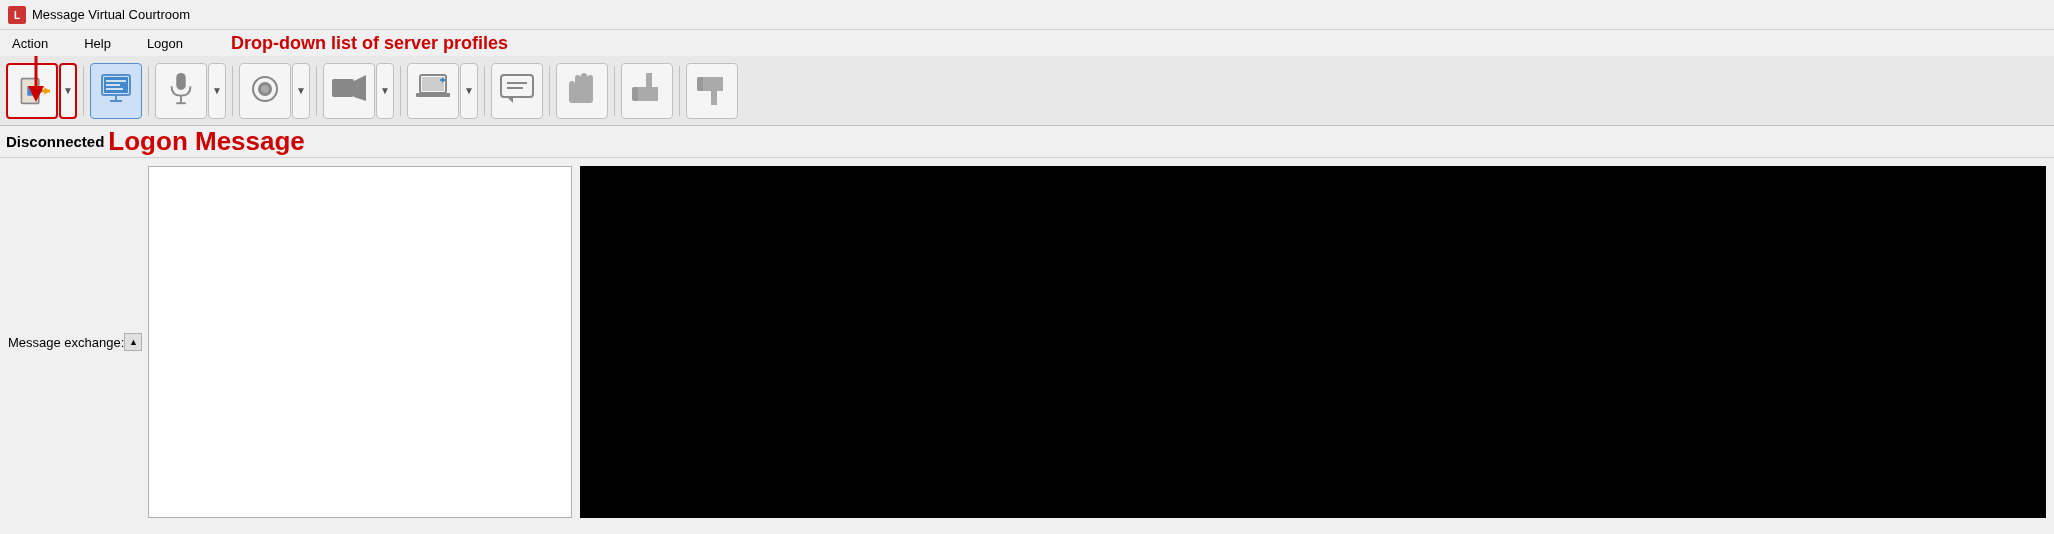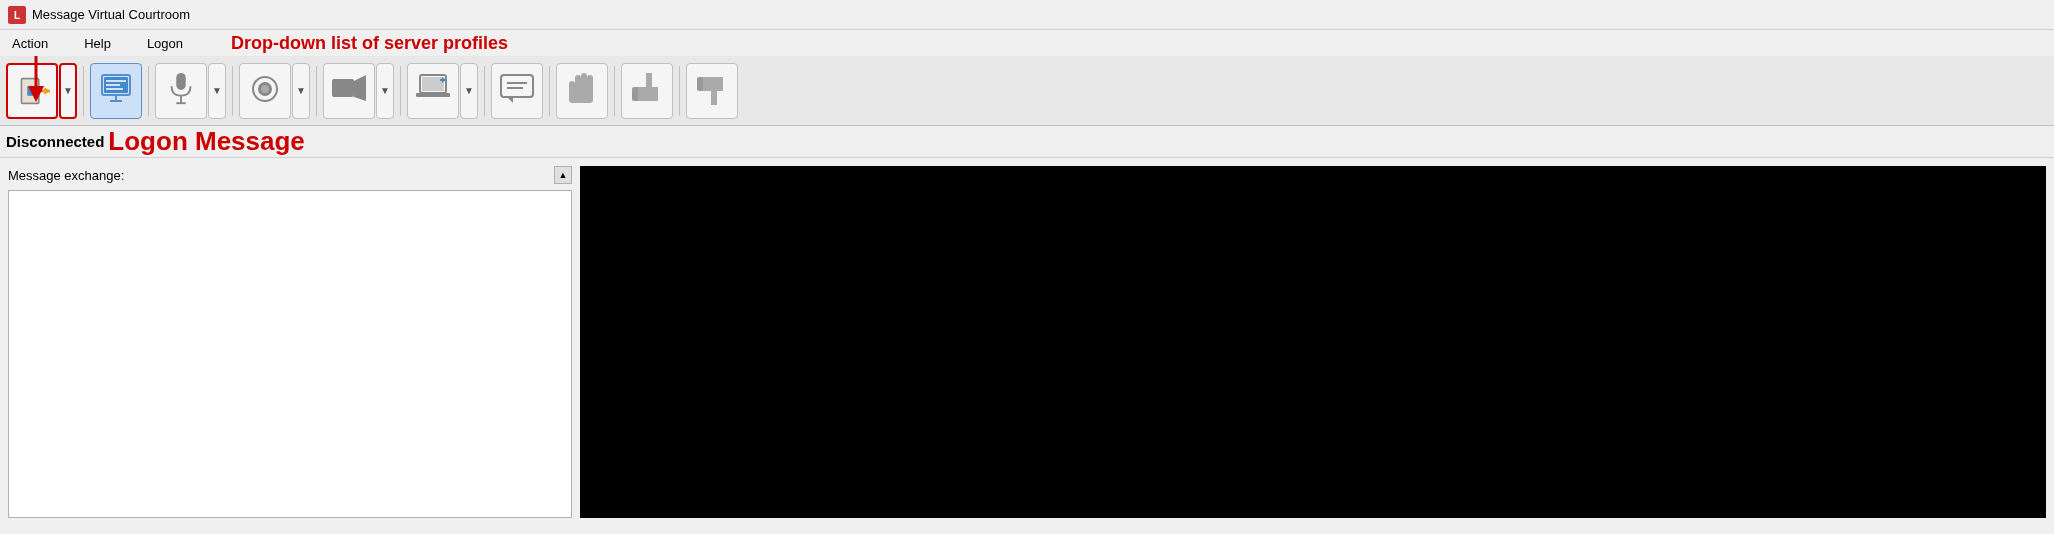--- a/index.html
+++ b/index.html
@@ -153,21 +153,21 @@
       display: flex;
       height: calc(534px - 30px - 26px - 78px - 32px);
       background: #f0f0f0;
     }
 
     
     #left-panel {
       width: 580px;
       padding: 8px;
       display: flex;
-      flex-direction: column;
+      flex-direction: row;
       gap: 6px;
     }
 
     .panel-header {
       display: flex;
       align-items: center;
       justify-content: space-between;
       font-size: 13px;
     }
 

